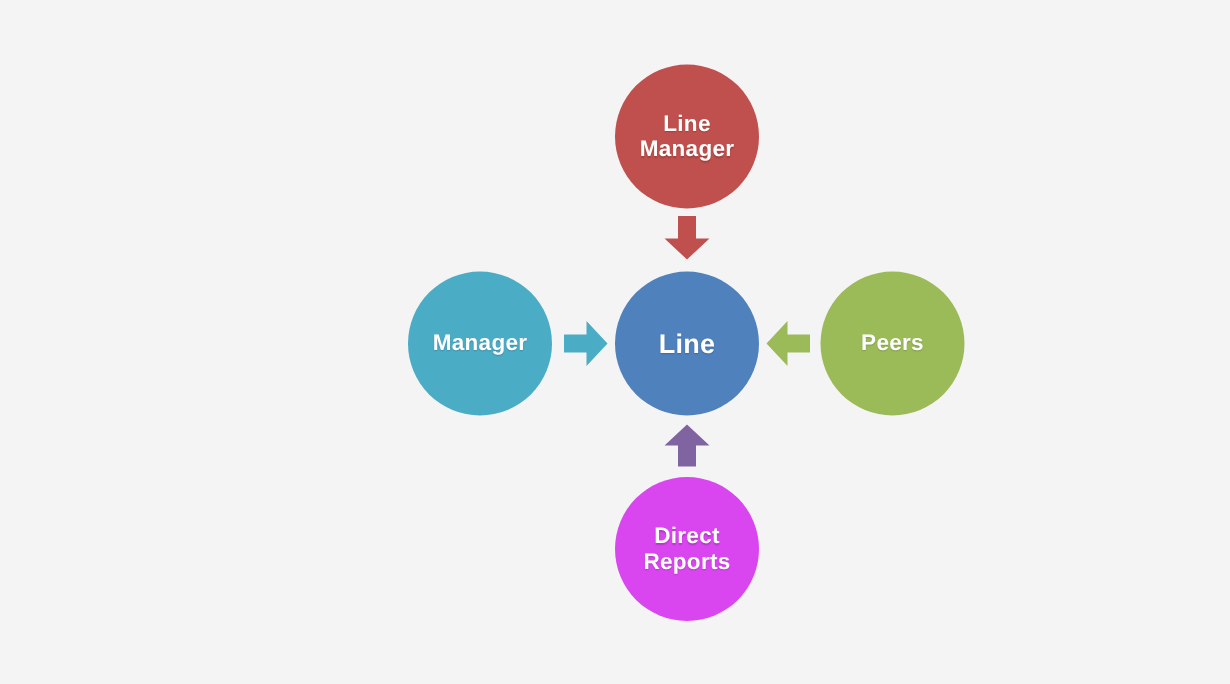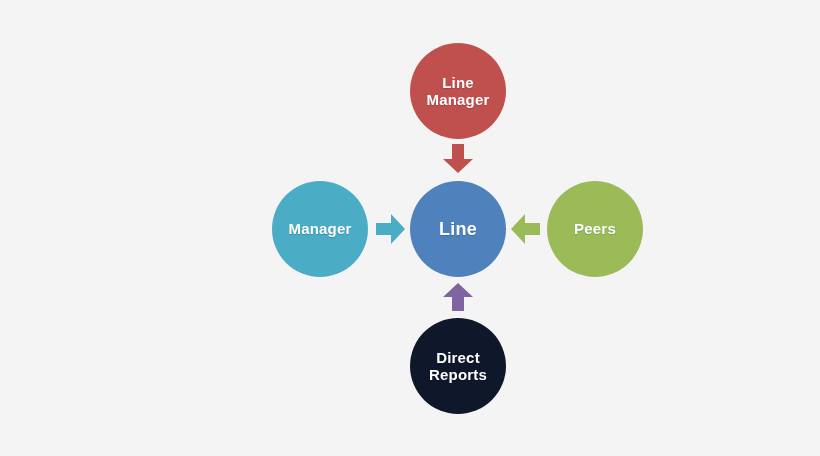--- a/index.html
+++ b/index.html
@@ -108,18 +108,18 @@
   </svg>
 
   <div class="node node-sat" id="node-peers" style="background: rgb(155, 187, 89);">
     <span class="node-label">Peers</span>
   </div>
 
   <svg class="arrow" id="arrow-bottom" viewBox="0 0 32 30">
     <polygon points="16,1 31,15 22,15 22,29 10,29 10,15 1,15" fill="#8064a2"></polygon>
   </svg>
 
-  <div class="node node-sat" id="node-direct-reports" style="background: #0f172a;">
+  <div class="node node-sat" id="node-direct-reports" style="background: #d946ef;">
     <span class="node-label">Direct
 Reports</span>
   </div>
 
 </div>
 
 </body></html>

